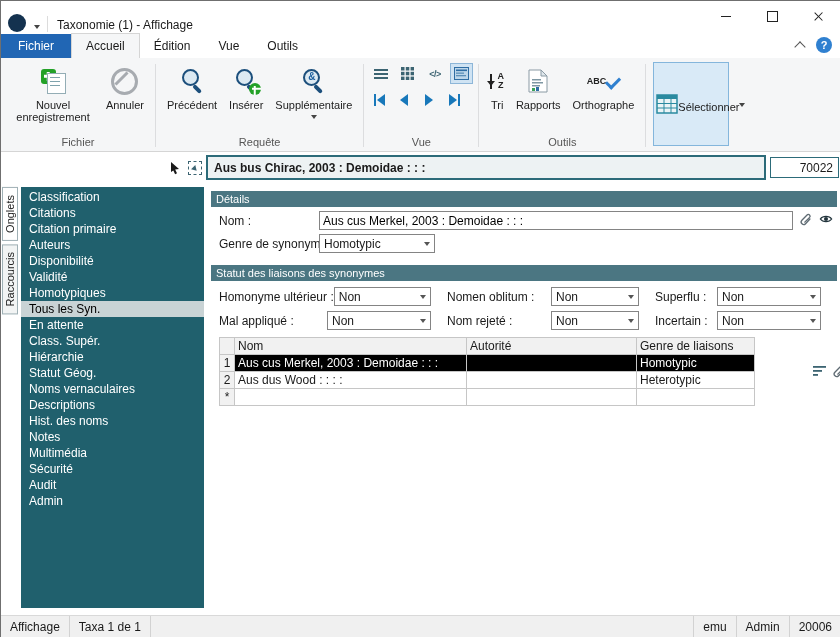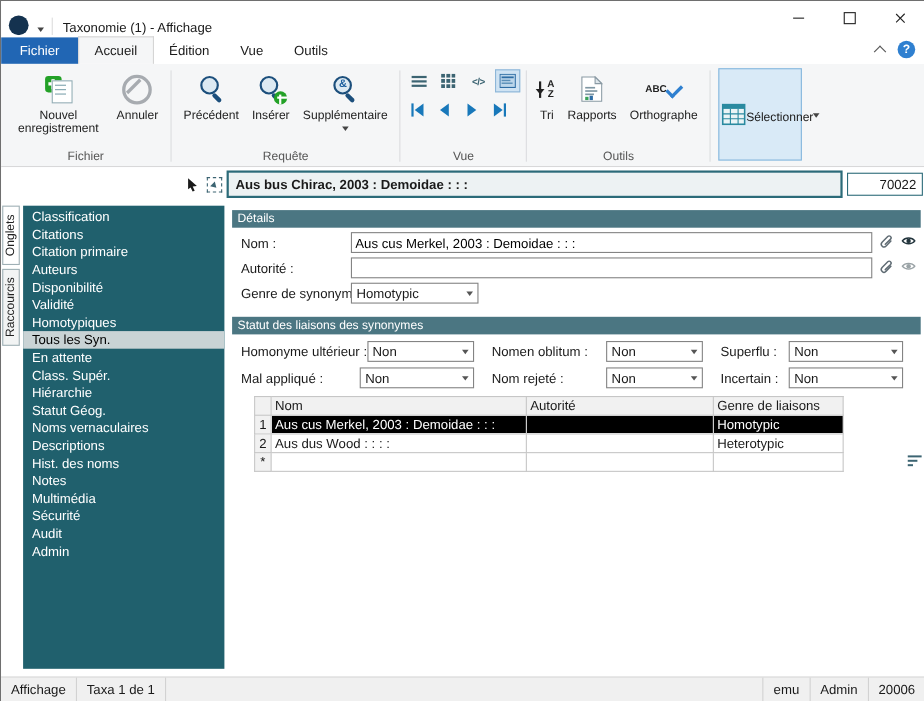--- a/index.html
+++ b/index.html
@@ -114,21 +114,21 @@
   .combo .caret-down{border-top-color:#555;margin-top:3px;border-width:3px;border-top-width:4px;}
   .combo-genre{width:116px;}
 
   .syn-grid{display:grid;grid-template-columns:212px 192px 166px;column-gap:16px;row-gap:5px;margin:6px 0 0 8px;}
   .syn-field{display:flex;align-items:center;justify-content:space-between;}
   .syn-field .flabel{width:auto;}
   .syn-field.c1 .combo{width:104px;}
   .syn-field.c2 .combo{width:88px;}
   .syn-field.c3 .combo{width:104px;}
 
-  .liste-wrap{display:flex;margin:7px 0 0 20px;align-items:flex-end;gap:48px;}
+  .liste-wrap{display:flex;margin:7px 0 0 8px;align-items:center;gap:48px;}
   table.grid-table{border-collapse:collapse;table-layout:fixed;width:535px;flex:0 0 auto;}
   .grid-table th,.grid-table td{border:1px solid #c6c6c6;font-size:12px;font-weight:normal;height:16px;padding:0 3px;text-align:left;white-space:nowrap;overflow:hidden;}
   .grid-table th{background:#f1f1f1;}
   .grid-table td.rownum{background:#f1f1f1;text-align:center;padding:0;}
   .grid-table tr.selected td.cell{background:#000;color:#fff;}
   .table-icons{display:flex;gap:6px;margin-left:10px;align-items:center;padding-top:2px;}
 
   
   .statusbar{height:22px;background:#f0f0f0;border-top:1px solid #d9d9d9;display:flex;align-items:center;flex:0 0 auto;font-size:12px;}
   .sb-item{padding:0 9px;white-space:nowrap;}
@@ -407,33 +407,20 @@
           <span><svg width="14" height="15" viewBox="0 0 16 16">
                 <path d="M12.5 7.5 L7.5 12.8 a2.9 2.9 0 0 1-4.2-4 L9.2 2.8 a2 2 0 0 1 2.9 2.8 L6.6 11" fill="none" stroke="#5f6b73" stroke-width="1.5" stroke-linecap="round"></path>
               </svg></span>
           <span><svg width="16" height="14" viewBox="0 0 16 16">
                 <path d="M1.5 8 C4.5 4 11.5 4 14.5 8 C11.5 12 4.5 12 1.5 8 Z" fill="none" stroke="#22343c" stroke-width="1.4"></path>
                 <circle cx="8" cy="8" r="2.3" fill="#22343c"></circle>
               </svg></span>
         </span>
       </div>
 
-      <div class="frow">
-        <span class="flabel">Autorité :</span>
-        <input class="tinput" type="text" value="" style="">
-        <span class="row-icons">
-          <span><svg width="14" height="15" viewBox="0 0 16 16">
-                <path d="M12.5 7.5 L7.5 12.8 a2.9 2.9 0 0 1-4.2-4 L9.2 2.8 a2 2 0 0 1 2.9 2.8 L6.6 11" fill="none" stroke="#5f6b73" stroke-width="1.5" stroke-linecap="round"></path>
-              </svg></span>
-          <span class="dim"><svg width="16" height="14" viewBox="0 0 16 16">
-                <path d="M1.5 8 C4.5 4 11.5 4 14.5 8 C11.5 12 4.5 12 1.5 8 Z" fill="none" stroke="#22343c" stroke-width="1.4"></path>
-                <circle cx="8" cy="8" r="2.3" fill="#22343c"></circle>
-              </svg></span>
-        </span>
-      </div>
 
       <div class="frow">
         <span class="flabel">Genre de synonyme :</span>
         <span class="combo combo-genre">
           <span>Homotypic</span>
           <span class="caret-down"></span>
         </span>
       </div>
 
       <div class="sec-header mt">Statut des liaisons des synonymes</div>

